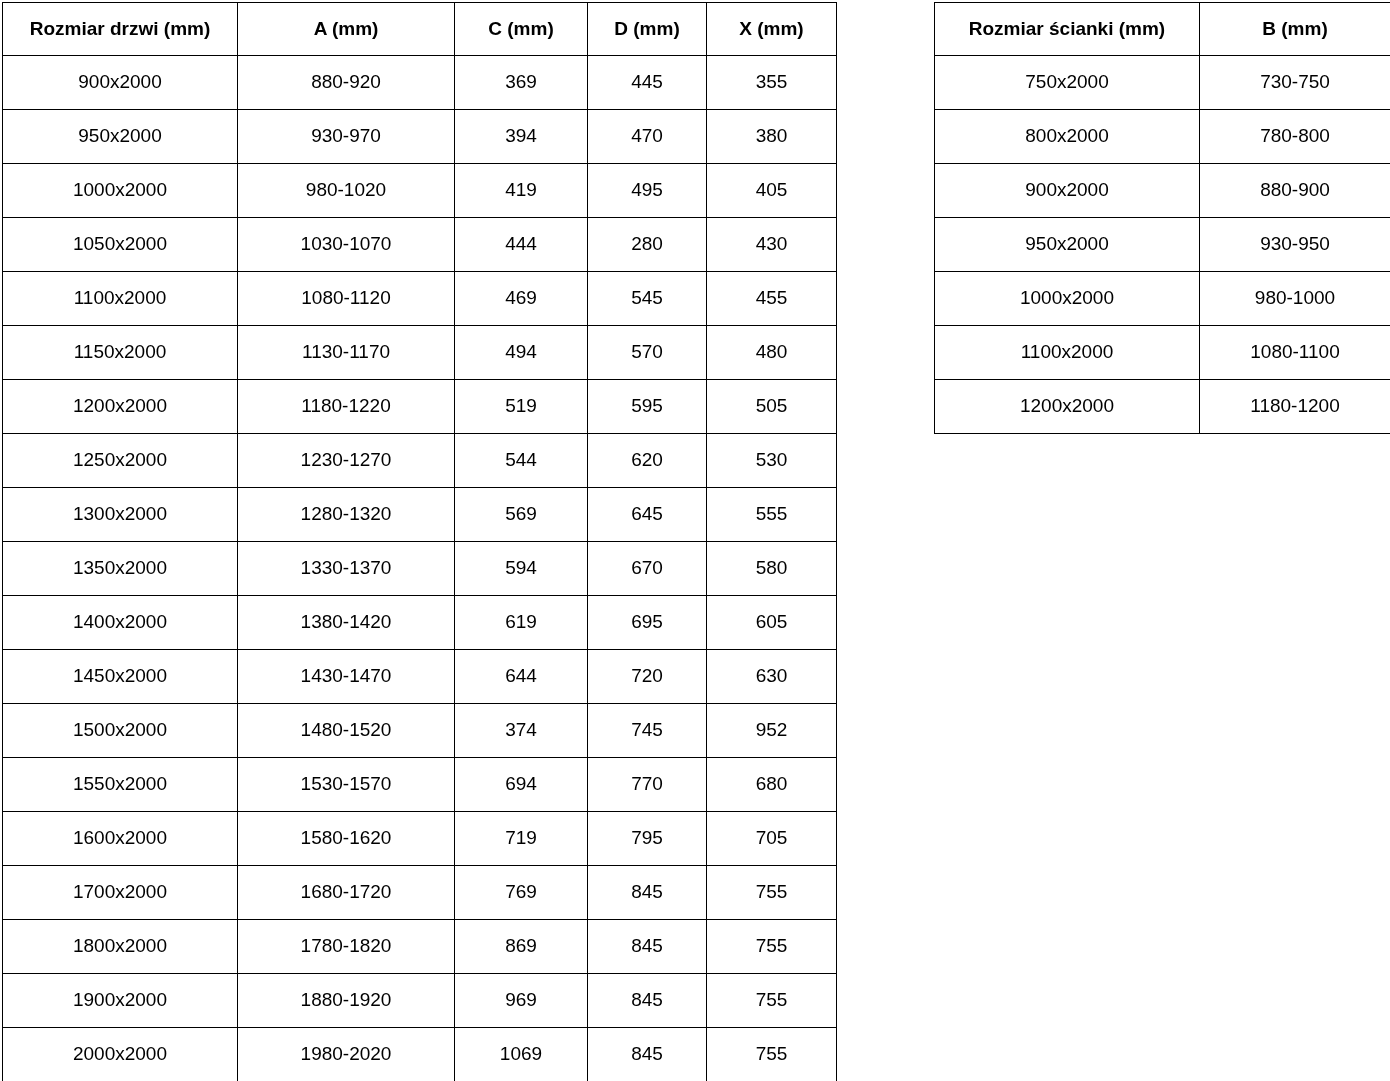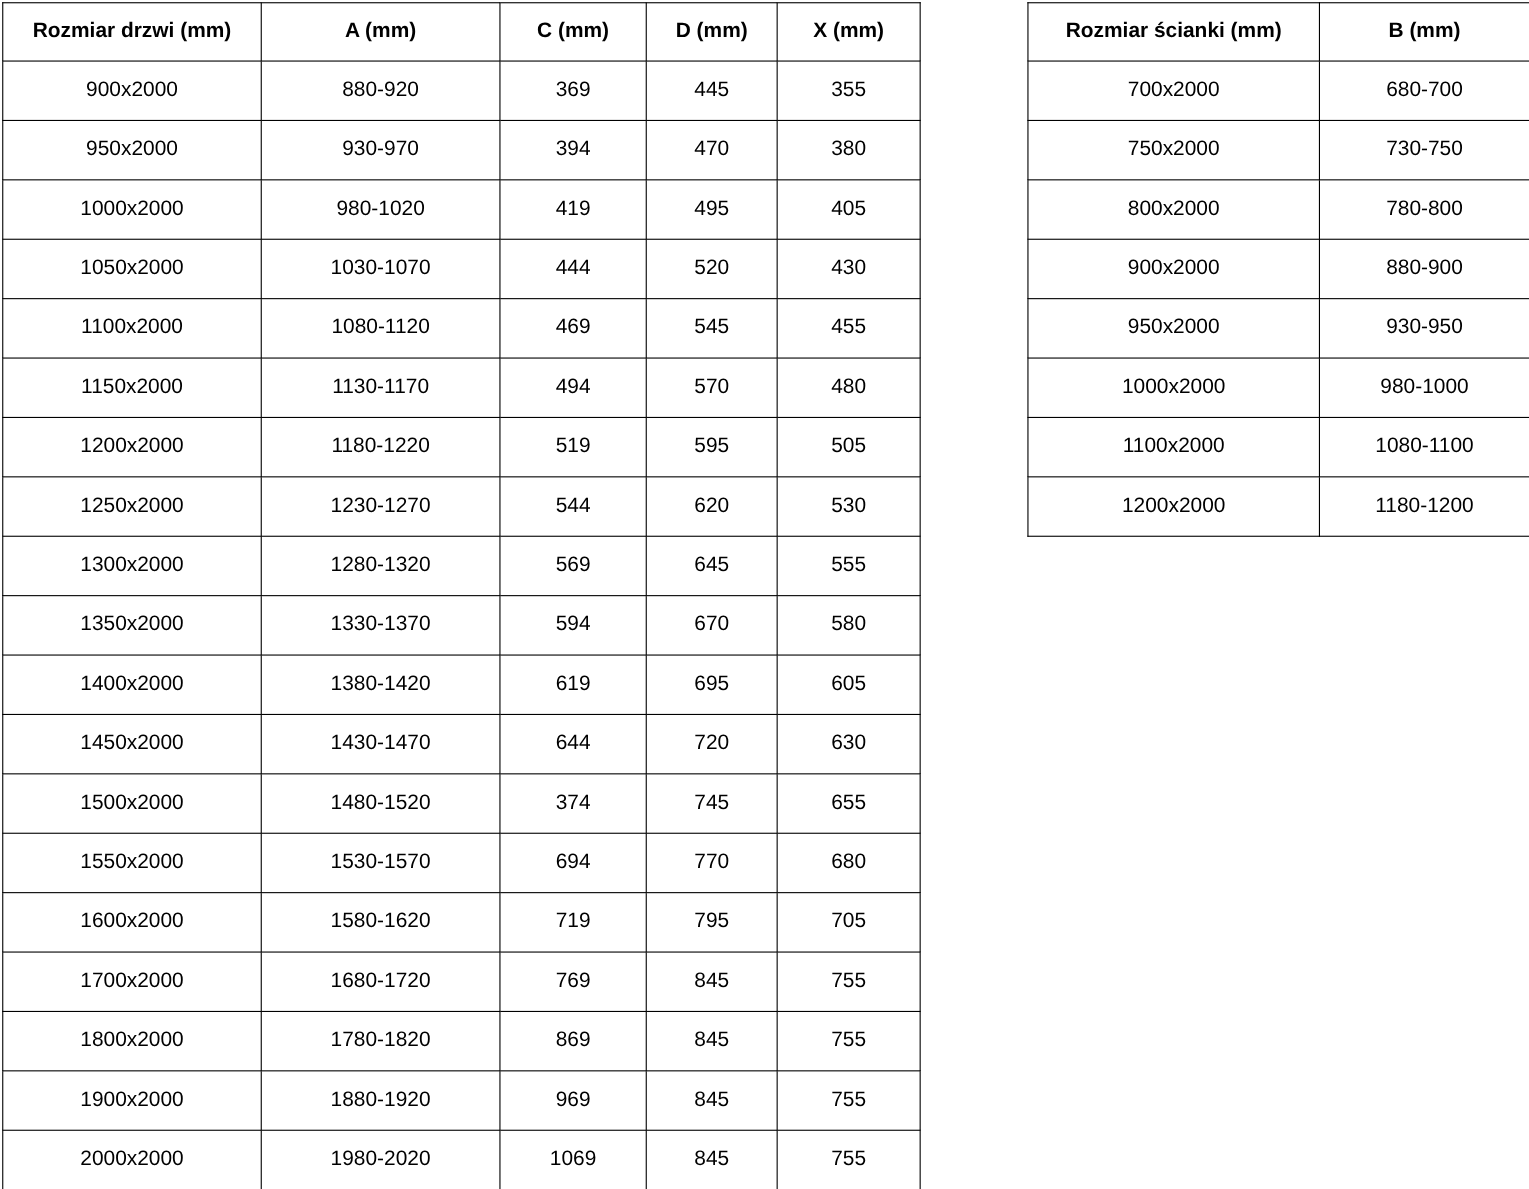--- a/index.html
+++ b/index.html
@@ -107,21 +107,21 @@
           <td>1000x2000</td>
           <td>980-1020</td>
           <td>419</td>
           <td>495</td>
           <td>405</td>
         </tr>
         <tr>
           <td>1050x2000</td>
           <td>1030-1070</td>
           <td>444</td>
-          <td>520</td>
+          <td>280</td>
           <td>430</td>
         </tr>
         <tr>
           <td>1100x2000</td>
           <td>1080-1120</td>
           <td>469</td>
           <td>545</td>
           <td>455</td>
         </tr>
         <tr>
@@ -171,21 +171,21 @@
           <td>1430-1470</td>
           <td>644</td>
           <td>720</td>
           <td>630</td>
         </tr>
         <tr>
           <td>1500x2000</td>
           <td>1480-1520</td>
           <td>374</td>
           <td>745</td>
-          <td>655</td>
+          <td>952</td>
         </tr>
         <tr>
           <td>1550x2000</td>
           <td>1530-1570</td>
           <td>694</td>
           <td>770</td>
           <td>680</td>
         </tr>
         <tr>
           <td>1600x2000</td>
@@ -231,24 +231,20 @@
         <col class="c-b">
     </colgroup>
     <thead>
       <tr>
         <th>Rozmiar ścianki (mm)</th>
         <th>B (mm)</th>
       </tr>
     </thead>
     <tbody id="wall-body">
         <tr>
-          <td>700x2000</td>
-          <td>680-700</td>
-        </tr>
-        <tr>
           <td>750x2000</td>
           <td>730-750</td>
         </tr>
         <tr>
           <td>800x2000</td>
           <td>780-800</td>
         </tr>
         <tr>
           <td>900x2000</td>
           <td>880-900</td>

